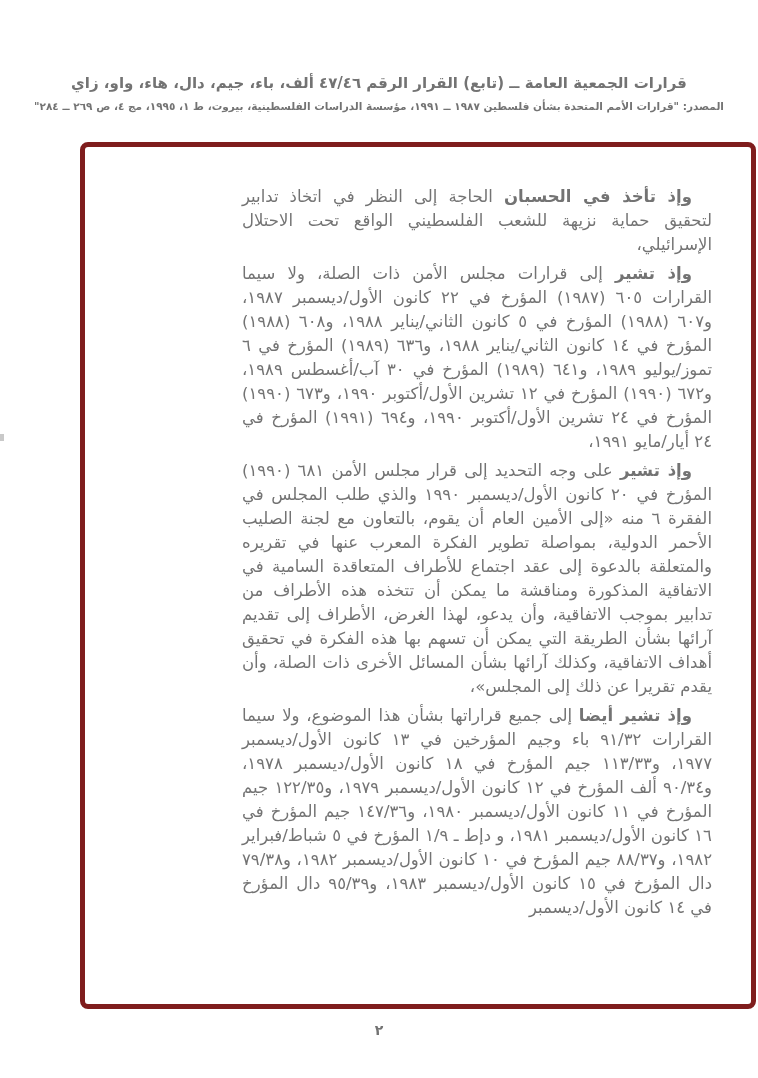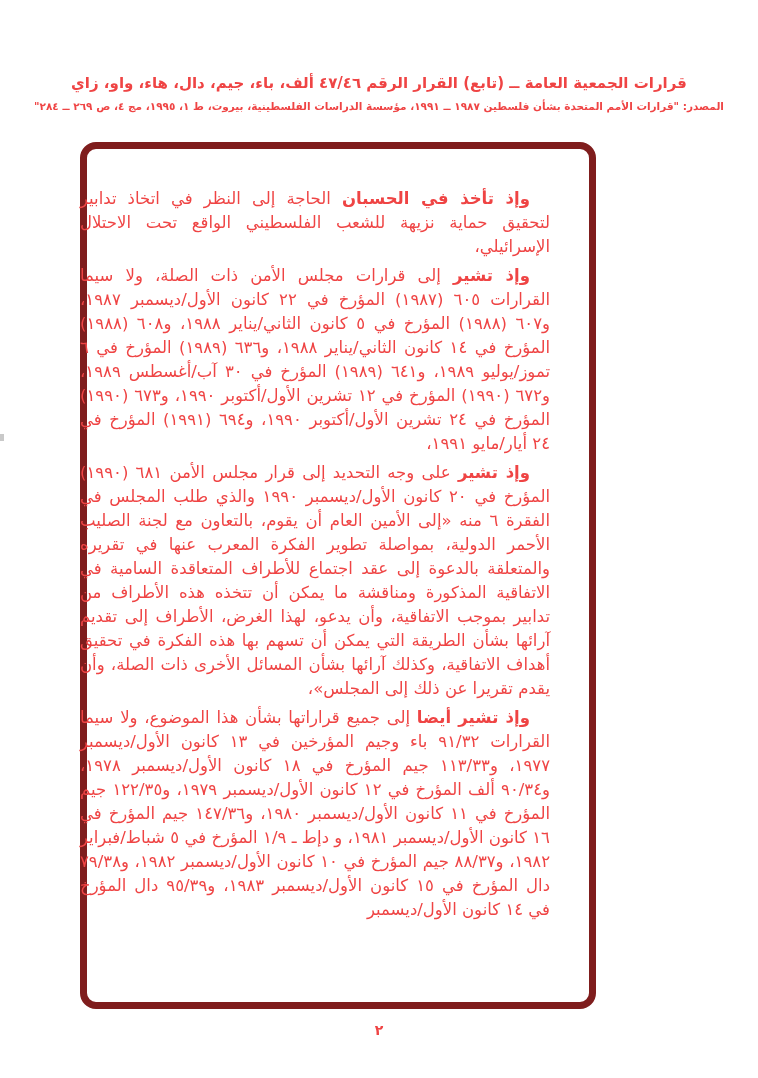--- a/index.html
+++ b/index.html
@@ -1,44 +1,44 @@
 <!DOCTYPE html>
 <html lang="ar"><head>
 <meta charset="utf-8">
 <style>
   html,body{margin:0;padding:0;background:#fff;}
   .page{
     position:relative;
     width:758px;height:1078px;
     background:#ffffff;
     font-family:"DejaVu Sans", sans-serif;
-    color:#ef4444;
+    color:#737373;
     overflow:hidden;
   }
   .header-title{
     position:absolute;top:74px;left:0;right:0;
     text-align:center;
     direction:rtl;
     font-size:15px;
     font-weight:bold;
     letter-spacing:0;
   }
   .source-line{
     position:absolute;top:100px;left:0;right:0;
     text-align:center;
     direction:rtl;
     font-size:10.5px;
     font-weight:bold;
   }
   .content-frame{
     position:absolute;
     left:80px;top:142px;
-    width:516px;height:867px;
-    border:7px solid #7f1d1d;
-    border-radius:16px;
+    width:676px;height:867px;
+    border:5px solid #7f1d1d;
+    border-radius:8px;
     box-sizing:border-box;
     background:#fff;
   }
   .text-column{
     position:absolute;
     top:38px;right:39px;
     width:470px;
     direction:rtl;
     text-align:justify;
     font-size:16.5px;

